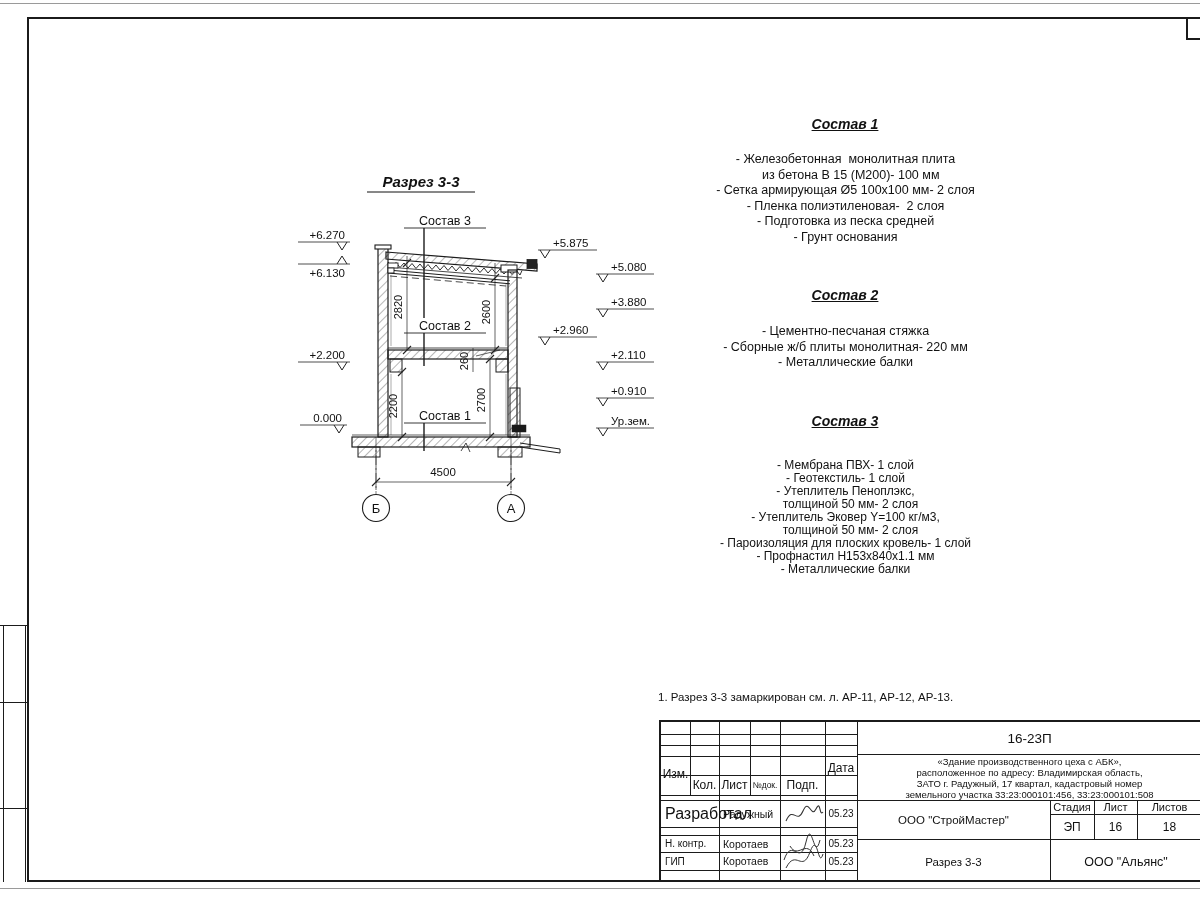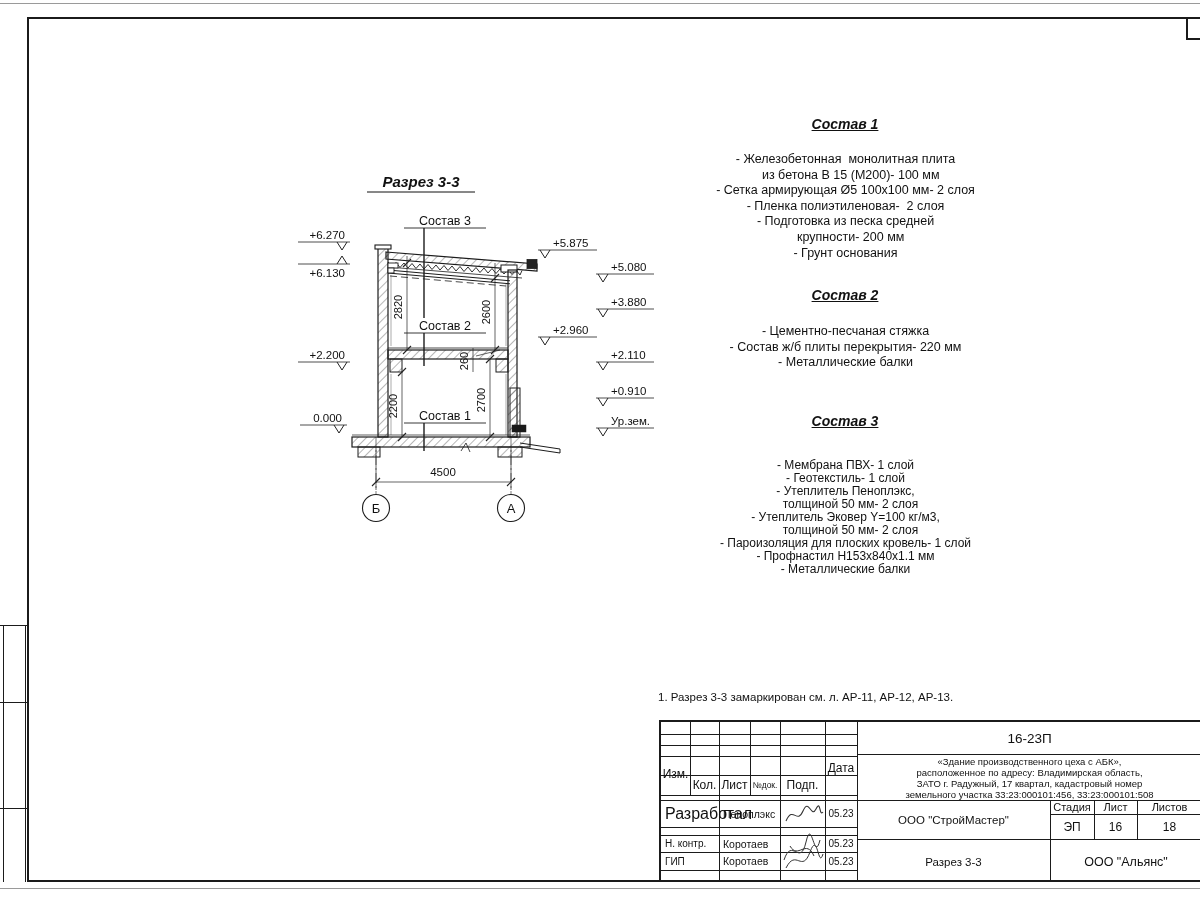--- a/index.html
+++ b/index.html
@@ -230,38 +230,34 @@
       </div>
       <div class="row">
         <span class="l">- Пленка полиэтиленовая</span>
         <span class="r">-  2 слоя</span>
       </div>
       <div class="row">
         <span class="l">- Подготовка из песка средней</span>
         <span class="r"></span>
       </div>
       <div class="row">
-        <span class="l">   крупности</span>
-        <span class="r">- 200 мм</span>
-      </div>
-      <div class="row">
         <span class="l">- Грунт основания</span>
         <span class="r"></span>
       </div>
     </div>
 
   <div class="comp-head" style="left:690px;top:287px">Состав 2</div>
   <div class="comp-list" style="left:697px;top:324px">
 
   <div class="row">
         <span class="l">- Цементно-песчаная стяжка</span>
         <span class="r"></span>
       </div>
       <div class="row">
-        <span class="l">- Состав ж/б плиты перекрытия</span>
+        <span class="l">- Сборные ж/б плиты монолитная</span>
         <span class="r">- 220 мм</span>
       </div>
       <div class="row">
         <span class="l">- Металлические балки</span>
         <span class="r"></span>
       </div>
     </div>
 
   <div class="comp-head" style="left:690px;top:413px">Состав 3</div>
   <div class="comp-list tight" style="left:697px;top:459px">
@@ -334,21 +330,21 @@
     <div class="vline" style="left:476px;top:78px;height:39px"></div>
 
     <div class="cell" style="left:0;top:42px;width:29px;height:20px;font-size:12px">Изм.</div>
     <div class="cell" style="left:29px;top:53px;width:29px;height:20px;font-size:12px">Кол.</div>
     <div class="cell" style="left:58px;top:53px;width:31px;height:20px;font-size:12px">Лист</div>
     <div class="cell" style="left:89px;top:53px;width:30px;height:20px;font-size:8.5px">№док.</div>
     <div class="cell" style="left:119px;top:53px;width:45px;height:20px;font-size:12px">Подп.</div>
     <div class="cell" style="left:164px;top:36px;width:32px;height:20px;font-size:12px">Дата</div>
 
     <div class="cell left" style="left:4px;top:78px;width:54px;height:27px;font-size:16px">Разработал</div>
-    <div class="cell left" style="left:62px;top:78px;width:56px;height:27px;font-size:10.5px">Пеноплэкс</div>
+    <div class="cell left" style="left:62px;top:78px;width:56px;height:27px;font-size:10.5px">Радужный</div>
     <div class="cell" style="left:164px;top:78px;width:32px;height:27px;font-size:10px">05.23</div>
     <div class="cell left" style="left:4px;top:113px;width:54px;height:17px;font-size:10px">Н. контр.</div>
     <div class="cell left" style="left:62px;top:113px;width:56px;height:17px;font-size:10.5px">Коротаев</div>
     <div class="cell" style="left:164px;top:113px;width:32px;height:17px;font-size:10px">05.23</div>
     <div class="cell left" style="left:4px;top:130px;width:54px;height:18px;font-size:10px">ГИП</div>
     <div class="cell left" style="left:62px;top:130px;width:56px;height:18px;font-size:10.5px">Коротаев</div>
     <div class="cell" style="left:164px;top:130px;width:32px;height:18px;font-size:10px">05.23</div>
 
     <svg class="abs" style="left:122px;top:81px" width="42" height="24">
       <path d="M3,18 C10,2 14,22 20,8 S28,16 33,6 36,14 40,9" fill="none" stroke="#333" stroke-width="1.1"></path>

